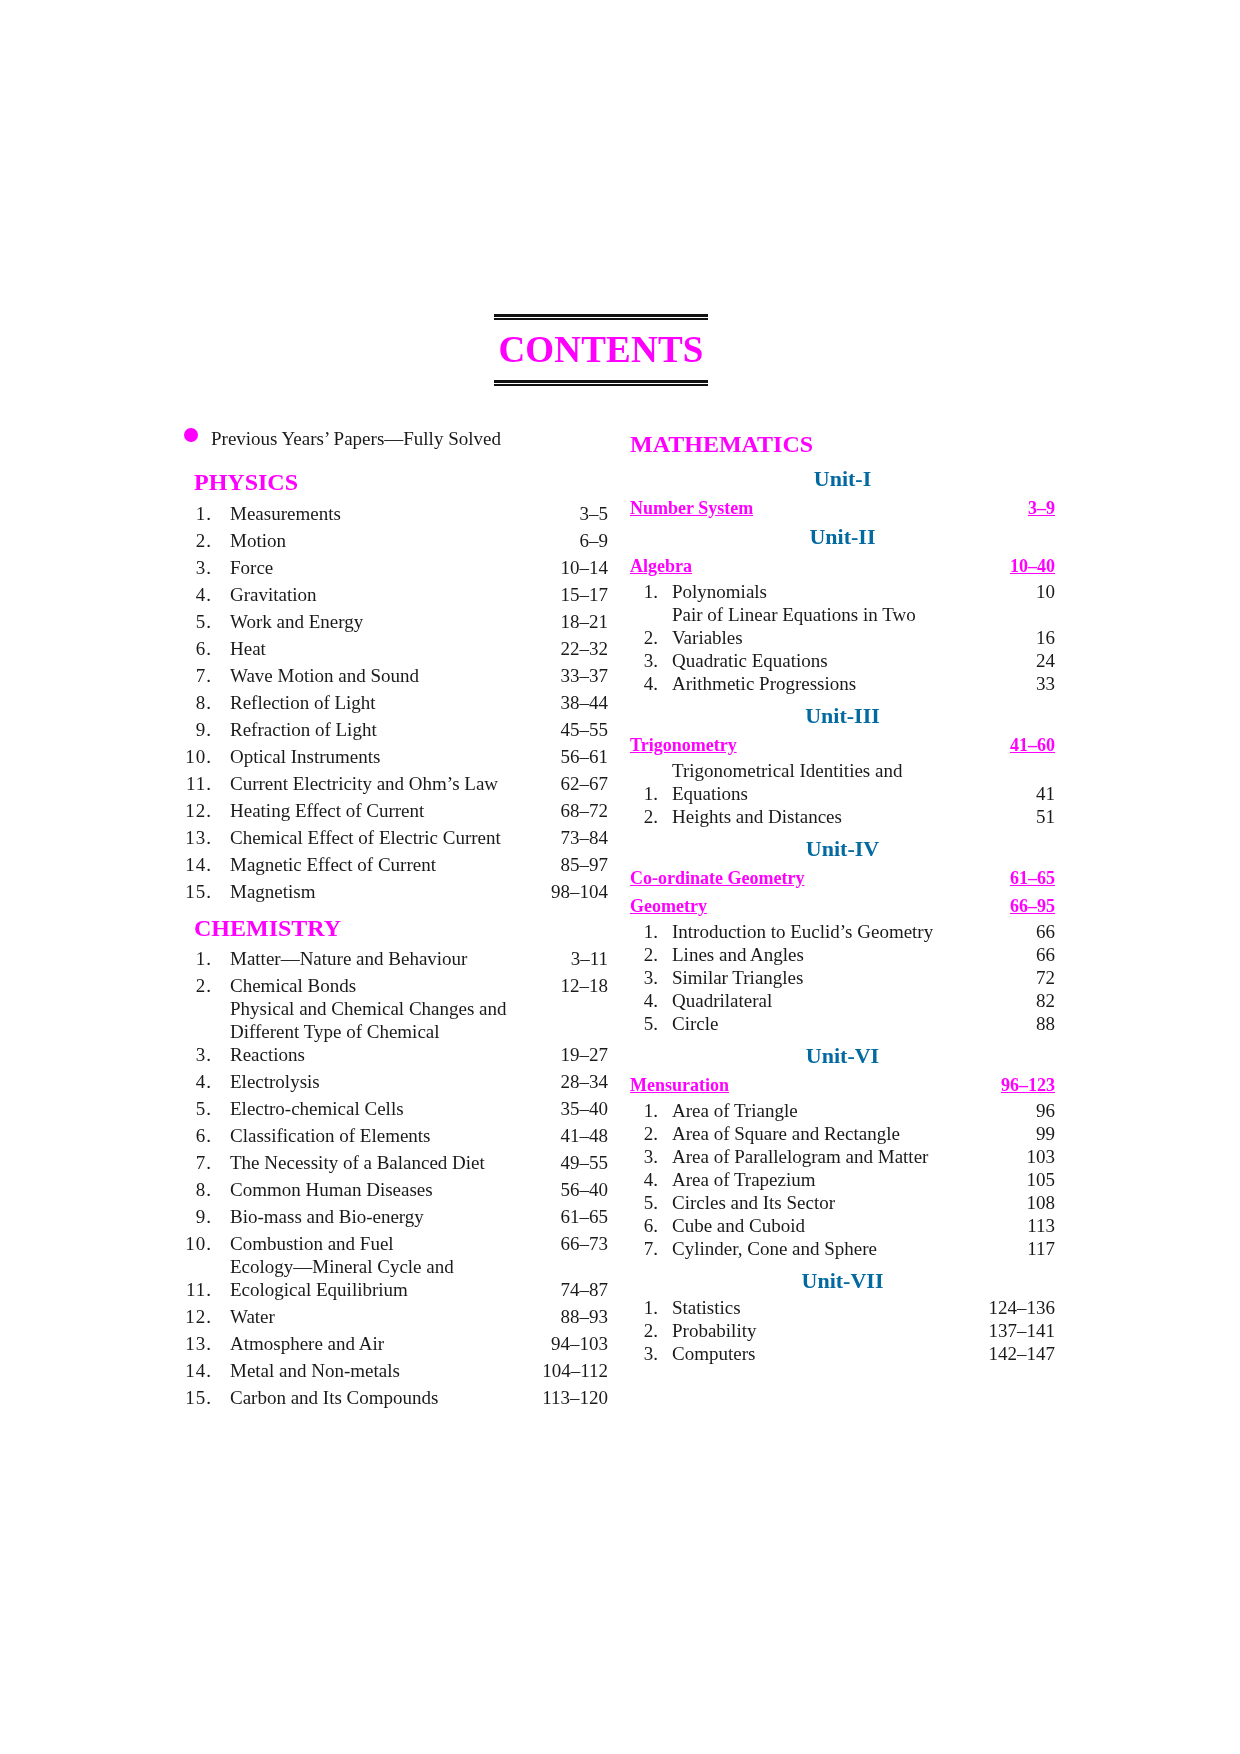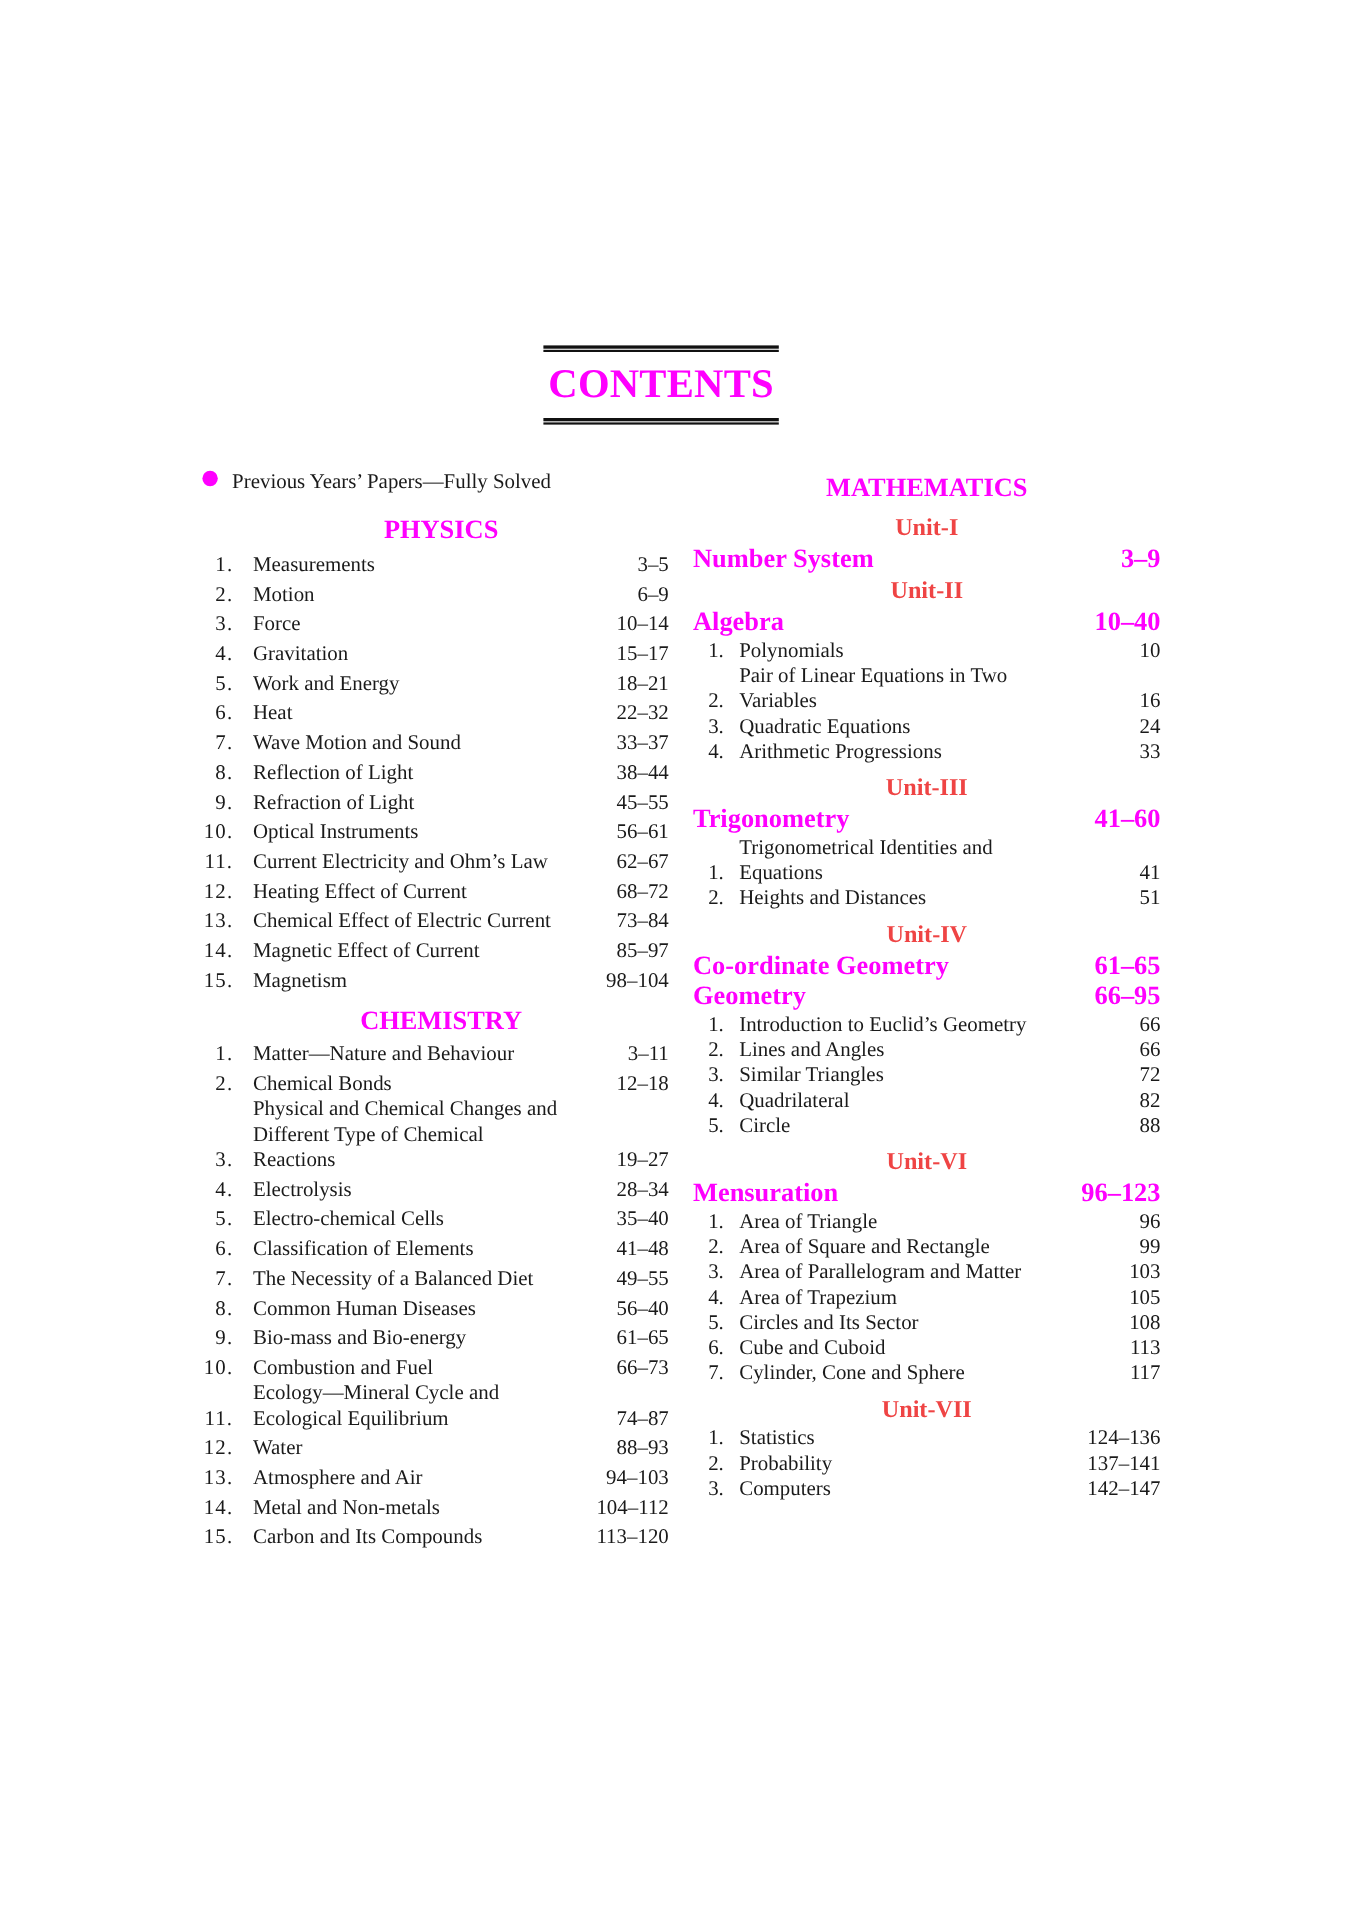--- a/index.html
+++ b/index.html
@@ -10,34 +10,34 @@
   .rule { height: 6px; border-top: 3px solid #111; border-bottom: 2px solid #111; }
   .title { text-align: center; font-weight: bold; font-size: 37px; color: #ff00ff; line-height: 60px; letter-spacing: 0.2px; }
 
   .col { position: absolute; font-size: 19px; }
   .left { left: 180px; top: 428px; width: 428px; }
   .right { left: 630px; top: 424px; width: 425px; }
 
   .bullet-line { display: flex; align-items: flex-start; height: 30px; }
   .bullet { width: 14px; height: 14px; border-radius: 50%; background: #ff00ff; margin-right: 13px; margin-left: 4px; }
 
-  .subject { text-align: center; color: #ff00ff; font-weight: bold; font-size: 24px; }
+  .subject { text-align: left; color: #ff00ff; font-weight: bold; font-size: 24px; }
   .phys-h { margin-top: 8px; margin-left: 14px; height: 32px; line-height: 32px; }
   .chem-h { margin-top: 10px; margin-left: 14px; height: 30px; line-height: 30px; }
   .math-h { height: 40px; line-height: 40px; }
 
   .row { display: flex; line-height: 23px; }
   .lrow { min-height: 27px; align-items: flex-end; }
   .num { width: 44px; text-align: right; padding-right: 12px; letter-spacing: 1px; }
   .text { flex: 1; padding-left: 6px; }
   .pages { text-align: right; white-space: nowrap; padding-left: 6px; }
   .l-wrap .text { line-height: 23px; }
 
-  .unit { text-align: center; font-weight: bold; font-size: 22px; line-height: 30px; color: #ef4444; }
-  .topic { display: flex; justify-content: space-between; color: #ff00ff; font-weight: bold; font-size: 24px; line-height: 28px; }
+  .unit { text-align: center; font-weight: bold; font-size: 22px; line-height: 30px; color: #0369a1; }
+  .topic { display: flex; justify-content: space-between; color: #ff00ff; font-weight: bold; font-size: 18px; line-height: 28px; text-decoration: underline; }
   .mrow { display: flex; line-height: 23px; }
   .mrow .num { width: 38px; padding-right: 10px; letter-spacing: 0; }
   .mrow .text { padding-left: 4px; }
   .mwrap { align-items: flex-end; }
   .gap-s { height: 6px; }
 </style>
 </head>
 <body>
 
 <div class="title-block">

